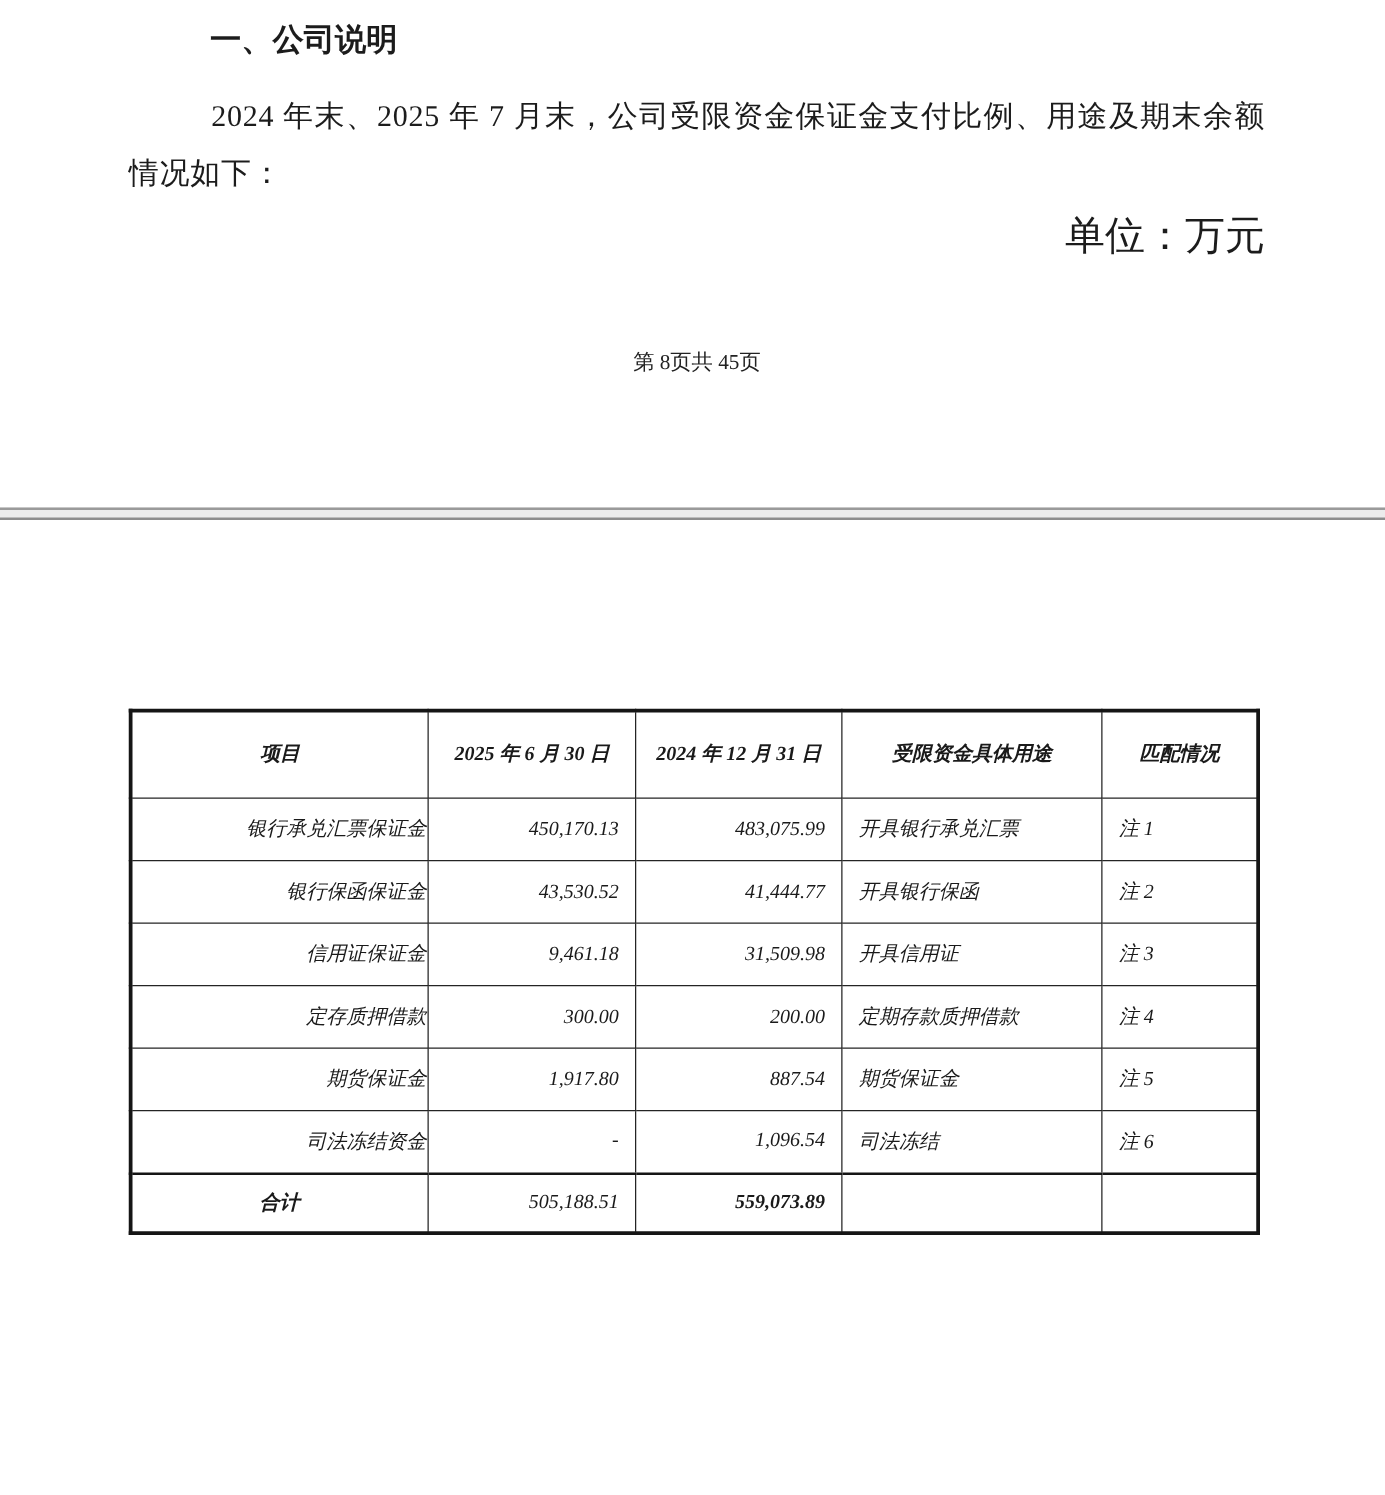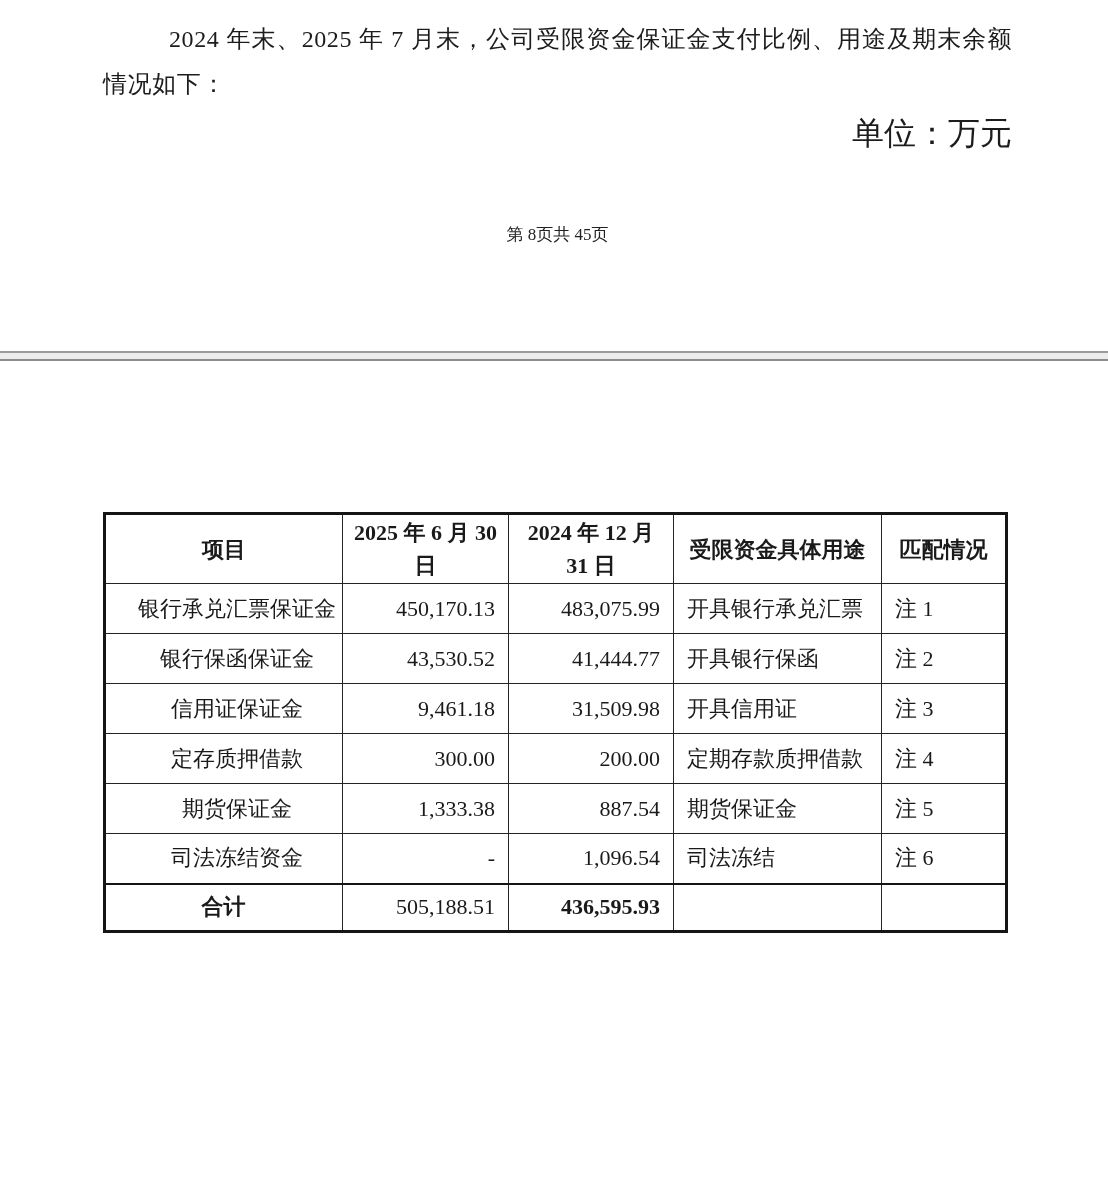--- a/index.html
+++ b/index.html
@@ -48,50 +48,52 @@
     background: #ececec;
     border-top: 2px solid #9a9a9a;
     border-bottom: 2px solid #8d8d8d;
   }
   .table-wrap { margin: 151px 0 0 103px; }
   table.fin {
     border-collapse: collapse;
     table-layout: fixed;
     width: 902px;
     border: 3px solid #151515;
-    font-size: 22px;
+    font-size: 16px;
     color: #1a1a1a;
+    font-style: italic;
   }
   .fin th, .fin td {
     border: 1px solid #242424;
     overflow: hidden;
   }
   .fin thead tr { height: 70px; }
   .fin th {
     font-weight: bold;
     text-align: center;
     padding: 0 8px;
     line-height: 1.5;
     white-space: normal;
   }
   .fin tbody tr { height: 50px; }
   .fin td { white-space: nowrap; }
-  .fin td.c-item    { text-align: center;  padding-left: 27px; }
+  .fin td.c-item    { text-align: right;  padding-left: 27px; }
   .fin td.c-num     { text-align: right; padding-right: 13px; }
   .fin td.c-purpose { text-align: left;  padding-left: 13px; }
   .fin td.c-match   { text-align: left;  padding-left: 13px; }
   .fin tr.total-row { height: 48px; }
   .fin tr.total-row td { border-top: 2px solid #151515; }
   .fin tr.total-row td.c-item { text-align: center; font-weight: bold; padding-left: 0; }
   .fin tr.total-row td.c-2024 { font-weight: bold; }
 </style>
 </head>
 <body>
 
 <div class="page-top">
+  <div class="doc-heading">一、公司说明</div>
   <p class="para para-normal">2024 年末、2025 年 7 月末，公司受限资金保证金支付比例、用途及期末余额情况如下：</p>
   <div class="unit-line">单位：万元</div>
   <div class="page-num">第 8页共 45页</div>
 </div>
 
 <div class="page-divider"></div>
 
 <div class="table-wrap">
   <table class="fin">
     <colgroup>
@@ -134,34 +136,34 @@
       </tr>
       <tr>
         <td class="c-item">定存质押借款</td>
         <td class="c-num">300.00</td>
         <td class="c-num">200.00</td>
         <td class="c-purpose">定期存款质押借款</td>
         <td class="c-match">注 4</td>
       </tr>
       <tr>
         <td class="c-item">期货保证金</td>
-        <td class="c-num">1,333.38</td>
+        <td class="c-num">1,917.80</td>
         <td class="c-num">887.54</td>
         <td class="c-purpose">期货保证金</td>
         <td class="c-match">注 5</td>
       </tr>
       <tr>
         <td class="c-item">司法冻结资金</td>
         <td class="c-num">-</td>
         <td class="c-num">1,096.54</td>
         <td class="c-purpose">司法冻结</td>
         <td class="c-match">注 6</td>
       </tr>
       <tr class="total-row">
         <td class="c-item">合计</td>
         <td class="c-num">505,188.51</td>
-        <td class="c-num c-2024">436,595.93</td>
+        <td class="c-num c-2024">559,073.89</td>
         <td class="c-purpose"></td>
         <td class="c-match"></td>
       </tr>
     </tbody>
   </table>
 </div>
 
 </body></html>

